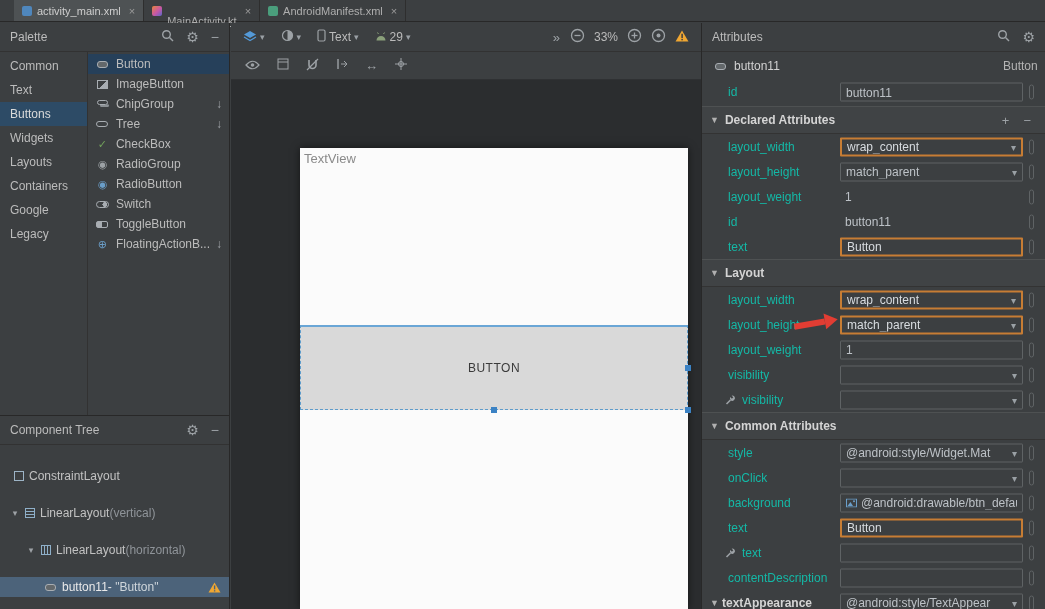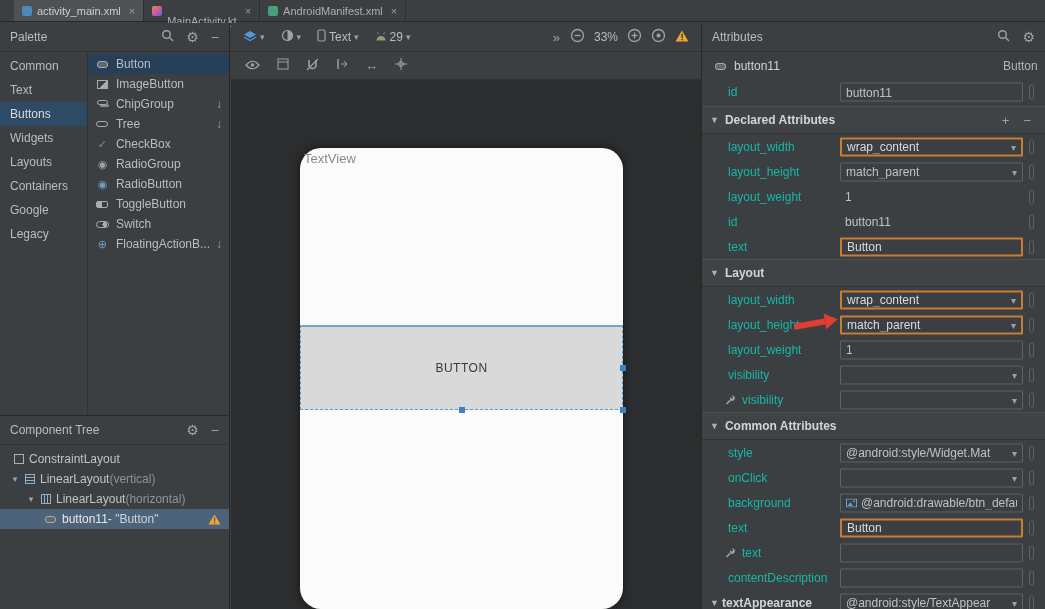--- a/index.html
+++ b/index.html
@@ -51,21 +51,21 @@
     background:linear-gradient(90deg,#a8adb2 50%,transparent 50%); }
   .sh-switch { width:13px; height:7px; border:1px solid #a8adb2; border-radius:4px;
     background:radial-gradient(circle at 72% 50%, #a8adb2 0 2.4px, transparent 2.5px); }
   .green { color:#72a25b; }
   .blue { color:#6a9ec9; }
 
   
   .ctree { position:absolute; top:415px; left:0; width:230px; bottom:0; background:#3c3f41;
     border-right:1px solid #282828; border-top:1px solid #282828; display:flex; flex-direction:column; }
   .tree-body { flex:1; padding-top:4px; }
-  .tree-row { height:20px; display:flex; align-items:center; gap:5px; color:#c2c2c2; padding-right:8px; }
+  .tree-row { height:20px; display:flex; align-items:center; gap:5px; color:#c2c2c2; padding-right:8px;margin-top:17px; }
   .tree-row.selected { background:#4c637a; color:#e9e9e9; }
   .tree-suffix { color:#8f9499; }
   .tree-row.selected .tree-suffix { color:#cfd6db; }
   .tw { margin-left:auto; display:flex; }
   .expand { width:10px; color:#9da2a6; font-size:9px; flex:none; text-align:center; }
   .ic-cl { width:10px; height:10px; border:1px solid #9db4c6; flex:none; }
   .ic-llv { width:10px; height:10px; border:1px solid #8fb0c9; flex:none;
     background:linear-gradient(transparent 0 2px,#8fb0c9 2px 3px,transparent 3px 5px,#8fb0c9 5px 6px,transparent 6px); }
   .ic-llh { width:10px; height:10px; border:1px solid #8fb0c9; flex:none;
     background:linear-gradient(90deg,transparent 0 2px,#8fb0c9 2px 3px,transparent 3px 5px,#8fb0c9 5px 6px,transparent 6px); }
@@ -75,22 +75,22 @@
   .design { position:absolute; top:23px; left:231px; width:470px; bottom:0; background:#2b2d2f; }
   .dtoolbar { height:29px; background:#3c3f41; border-bottom:1px solid #323232;
     display:flex; align-items:center; padding:0 12px; gap:6px; }
   .dtb-group { display:flex; align-items:center; gap:3px; margin-right:10px; }
   .dd-arrow { color:#9aa0a5; font-size:9px; }
   .right-group { margin-left:auto; display:flex; align-items:center; gap:9px; }
   .chev { color:#9da2a6; font-size:13px; letter-spacing:-1px; margin-right:2px; }
   .zoomtxt { color:#bcbcbc; }
   .dtoolbar2 { height:28px; display:flex; align-items:center; padding:0 14px; gap:17px;
     background:#3c3f41; border-bottom:1px solid #2f3133;}
-  .canvas { position:absolute; left:69px; top:125px; width:323px; bottom:0; background:#fbfbfb;
-    box-shadow:0 0 8px rgba(0,0,0,.55);border-radius:21px; }
+  .canvas { position:absolute; left:69px; top:125px; width:388px; bottom:0; background:#fbfbfb;
+    box-shadow:0 0 8px rgba(0,0,0,.55); }
   .canvas-textview { position:absolute; left:4px; top:3px; color:#8a8a8a; font-size:13px; }
   .sel-band { position:absolute; left:0; right:0; top:177px; height:85px; background:#d9d9d9;
     border:1px dashed #5e9ccb; border-top:2px solid #6aa6d6;
     display:flex; align-items:center; justify-content:center; }
   .band-label { color:#3a3a3a; letter-spacing:.5px; }
   .handle { position:absolute; width:6px; height:6px; background:#3b82c4; }
   .h-bc { left:calc(50% - 3px); bottom:-4px; }
   .h-rc { right:-4px; top:calc(50% - 3px); }
   .h-br { right:-4px; bottom:-4px; }
 
@@ -225,29 +225,29 @@
         <div class="pal-item">
           <span class="ic">◉</span>
           <span>RadioGroup</span>
         </div>
         <div class="pal-item">
           <span class="ic blue">◉</span>
           <span>RadioButton</span>
         </div>
         <div class="pal-item">
           <span class="ic">
+              <span class="sh-switch"></span>
+            </span>
+          <span>Switch</span>
+        </div>
+        <div class="pal-item">
+          <span class="ic">
               <span class="sh-toggle"></span>
             </span>
           <span>ToggleButton</span>
-        </div>
-        <div class="pal-item">
-          <span class="ic">
-              <span class="sh-switch"></span>
-            </span>
-          <span>Switch</span>
         </div>
         <div class="pal-item">
           <span class="ic blue">⊕</span>
           <span>FloatingActionB...</span>
           <span class="dl">↓</span>
         </div>
       </div>
     </div>
   </div>
 

